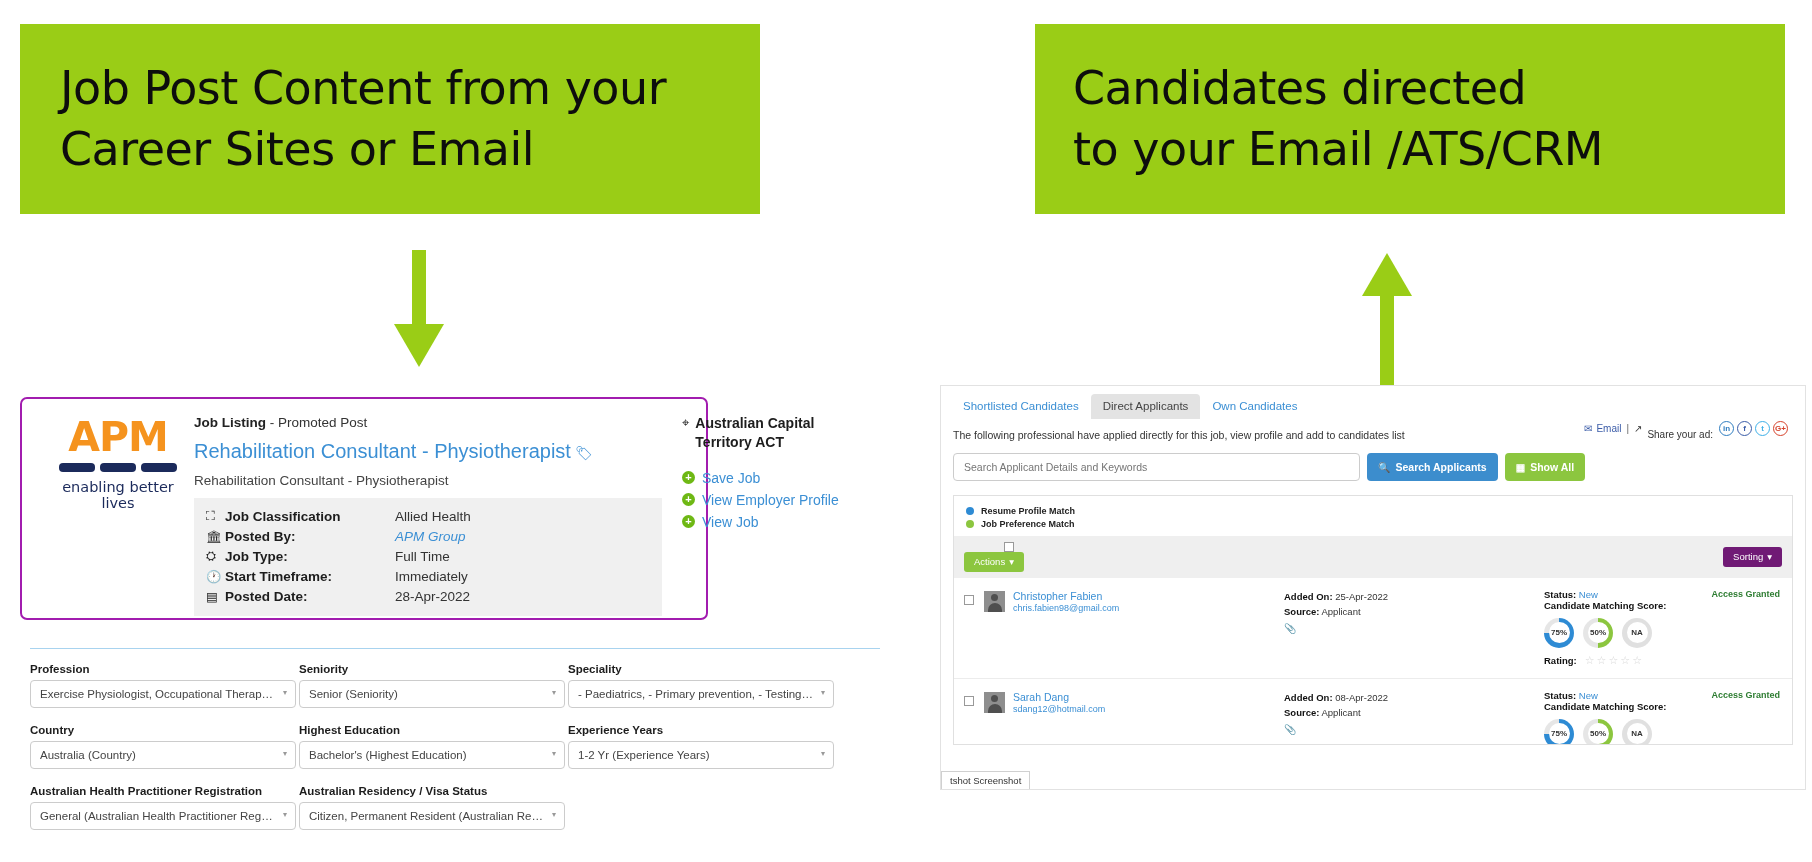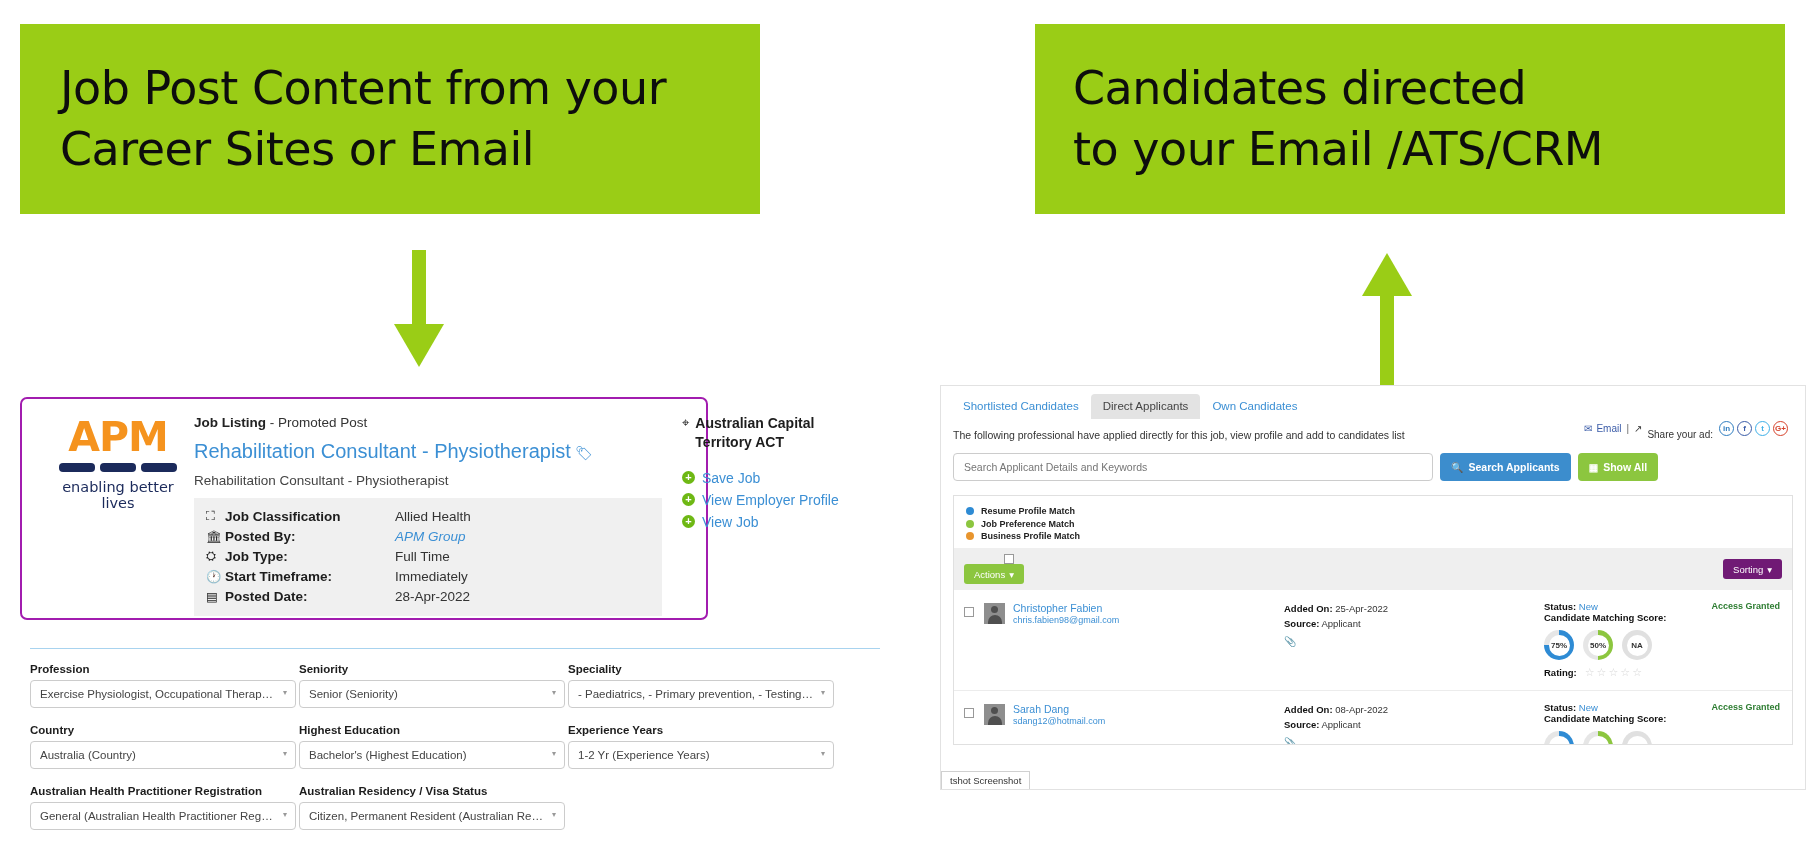--- a/index.html
+++ b/index.html
@@ -158,21 +158,21 @@
   .share-bar .lbl2 { color:#333; margin-right:6px;margin-top:13px; }
   .soc { width:15px; height:15px; border-radius:50%; border:1.4px solid; display:inline-flex;
          align-items:center; justify-content:center; font-size:8px; font-weight:bold; margin-right:3px; }
   .soc.li { border-color:#2f7dc0; color:#2f7dc0; }
   .soc.fb { border-color:#3a5ca8; color:#3a5ca8; }
   .soc.tw { border-color:#3fb0e8; color:#3fb0e8; }
   .soc.gp { border-color:#d6422b; color:#d6422b; }
 
   .search-row { display:flex; align-items:center; margin:12px 0 0 12px; }
   .search-input {
-    width:480px; height:28px;
+    width:407px; height:28px;
     border:1px solid #ccc; border-radius:4px;
     font-size:10.5px; color:#555;
     padding:0 10px; background:#fff;
     font-family:"Liberation Sans", sans-serif;
   }
   .btn {
     height:28px; border:none; border-radius:4px;
     font-size:10.5px; color:#fff; font-weight:bold;
     display:inline-flex; align-items:center; gap:5px;
     padding:0 11px; margin-left:7px; cursor:pointer;
@@ -462,24 +462,20 @@
 
     <div class="legend">
       <div class="legend-item">
         <span class="legend-dot" style="background:#2e8bd4"></span>
         <span>Resume Profile Match</span>
       </div>
       <div class="legend-item">
         <span class="legend-dot" style="background:#8cc63f"></span>
         <span>Job Preference Match</span>
       </div>
-      <div class="legend-item">
-        <span class="legend-dot" style="background:#e8952e"></span>
-        <span>Business Profile Match</span>
-      </div>
     </div>
 
     <div class="actions-bar">
       <div style="display:flex;align-items:flex-end;flex-direction:column;">
         <span class="cb"></span>
         <button class="btn-sm green">
           <span>Actions</span>
           <span>▾</span>
         </button>
       </div>

